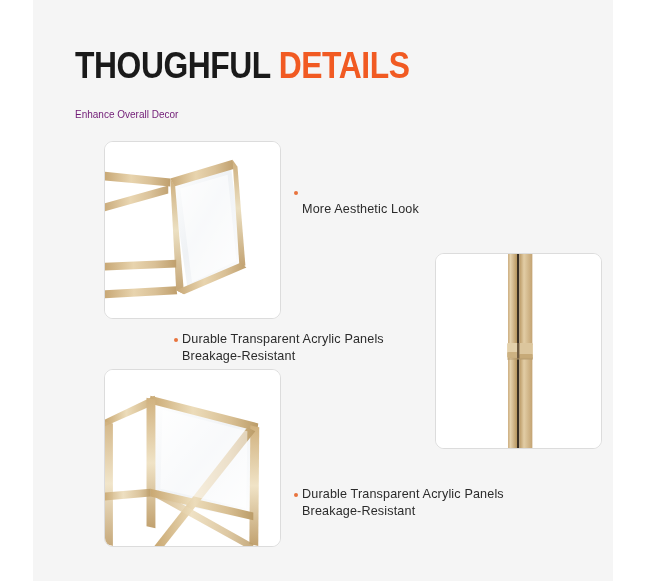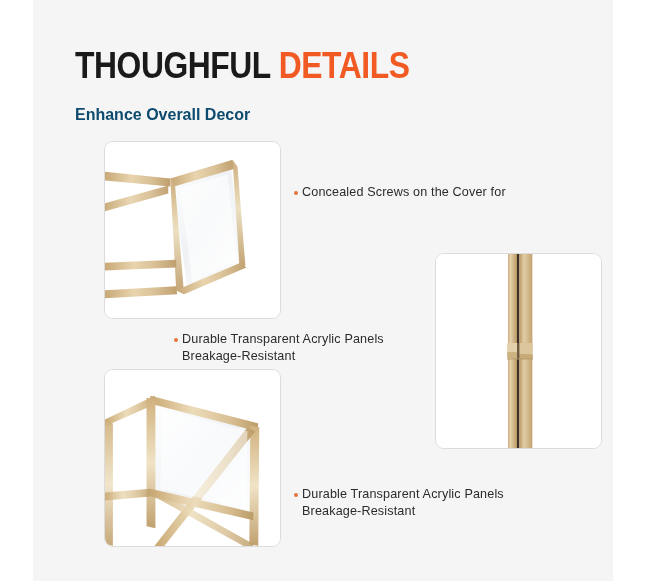--- a/index.html
+++ b/index.html
@@ -48,25 +48,24 @@
     color: #1a1a1a;
   }
   .heading .word-accent {
     color: #f15a22;
   }
 
   .subheading {
     position: absolute;
     left: 42px;
     top: 106px;
-    font-size: 16px;
+    font-size: 10px;
     line-height: 18px;
-    color: #0c4a6e;
+    color: #701a75;
     white-space: nowrap;
-    font-weight: bold;
   }
 
   
   .card {
     position: absolute;
     background: #ffffff;
     border: 1px solid #dcdcdc;
     border-radius: 9px;
     overflow: hidden;
     box-sizing: border-box;
@@ -234,21 +233,22 @@
 
         <polygon points="46,126 54,122 150,176 150,178 140,178" fill="url(#gold3)" opacity="0.85"></polygon>
 
         <polygon points="58,40 144,62 143,140 56,120" fill="#ffffff" opacity="0.5"></polygon>
       </svg>
     </div>
 
     <div class="bullet-block bullet-1">
       <span class="bullet-dot"></span>
       <span class="bullet-text">
-        <span>Concealed Screws on the Cover for</span><br>
+        <br>
+        <span>More Aesthetic Look</span>
       </span>
     </div>
 
     <div class="bullet-block bullet-2">
       <span class="bullet-dot"></span>
       <span class="bullet-text">
         <span>Durable Transparent Acrylic Panels</span><br>
         <span>Breakage-Resistant</span>
       </span>
     </div>

